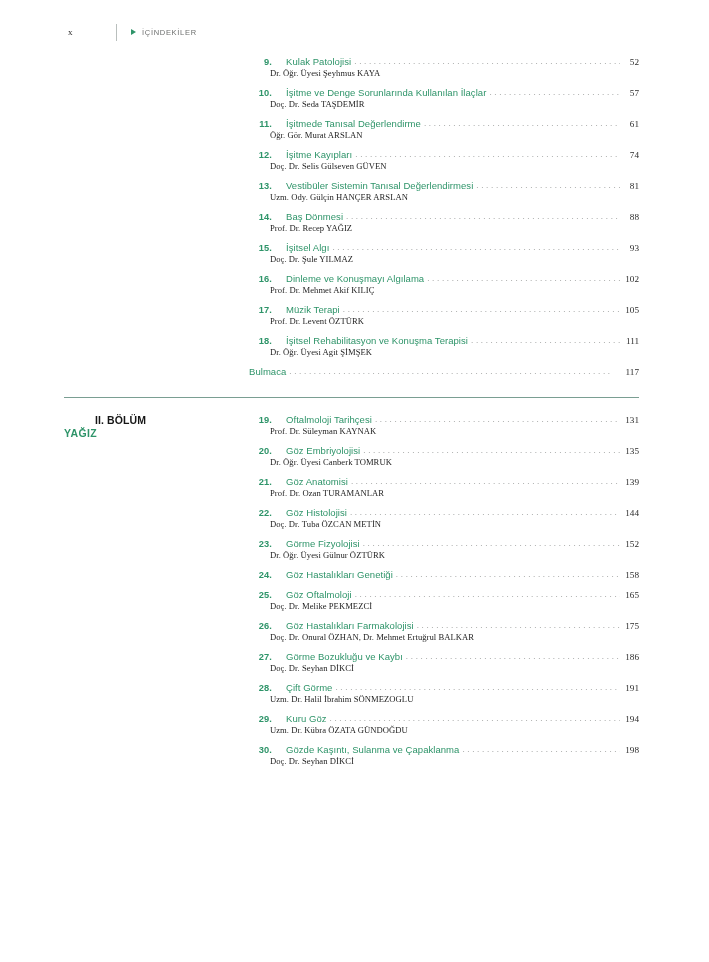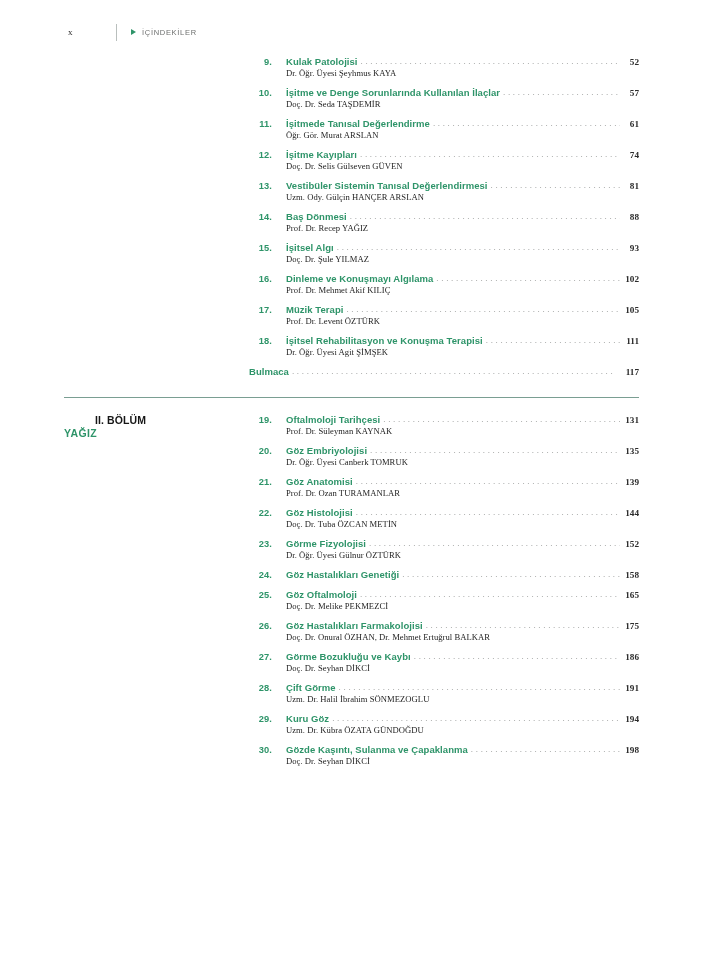--- a/index.html
+++ b/index.html
@@ -116,21 +116,21 @@
     width: 28px;
     flex: 0 0 28px;
     text-align: right;
     font-size: 9.3px;
     font-weight: bold;
     color: #2e9469;
     letter-spacing: 0.1px;
   }
   .entry-title {
     font-size: 9.5px;
-    font-weight: bold;
+    font-weight: normal;
     color: #2e9469;
     letter-spacing: 0.05px;
     white-space: nowrap;
     padding-left: 14px;
   }
   .entry-leader {
     flex: 1 1 auto;
     position: relative;
     height: 9px;
     overflow: hidden;
@@ -147,24 +147,23 @@
     color: #8d8f8e;
     letter-spacing: 0.2px;
   }
   .entry-page {
     flex: 0 0 auto;
     min-width: 18px;
     text-align: right;
     font-family: "Liberation Serif", serif;
     font-size: 9.2px;
     color: #2b2b2b;
-    font-weight: bold;
   }
   .entry-authors {
-    margin-left: 42px;
+    margin-left: 26px;
     margin-top: 1px;
     font-family: "Liberation Serif", serif;
     font-size: 8.6px;
     color: #1d1d1d;
     letter-spacing: 0.05px;
     white-space: nowrap;
   }
 
   
   .entry.unnumbered .entry-title {

